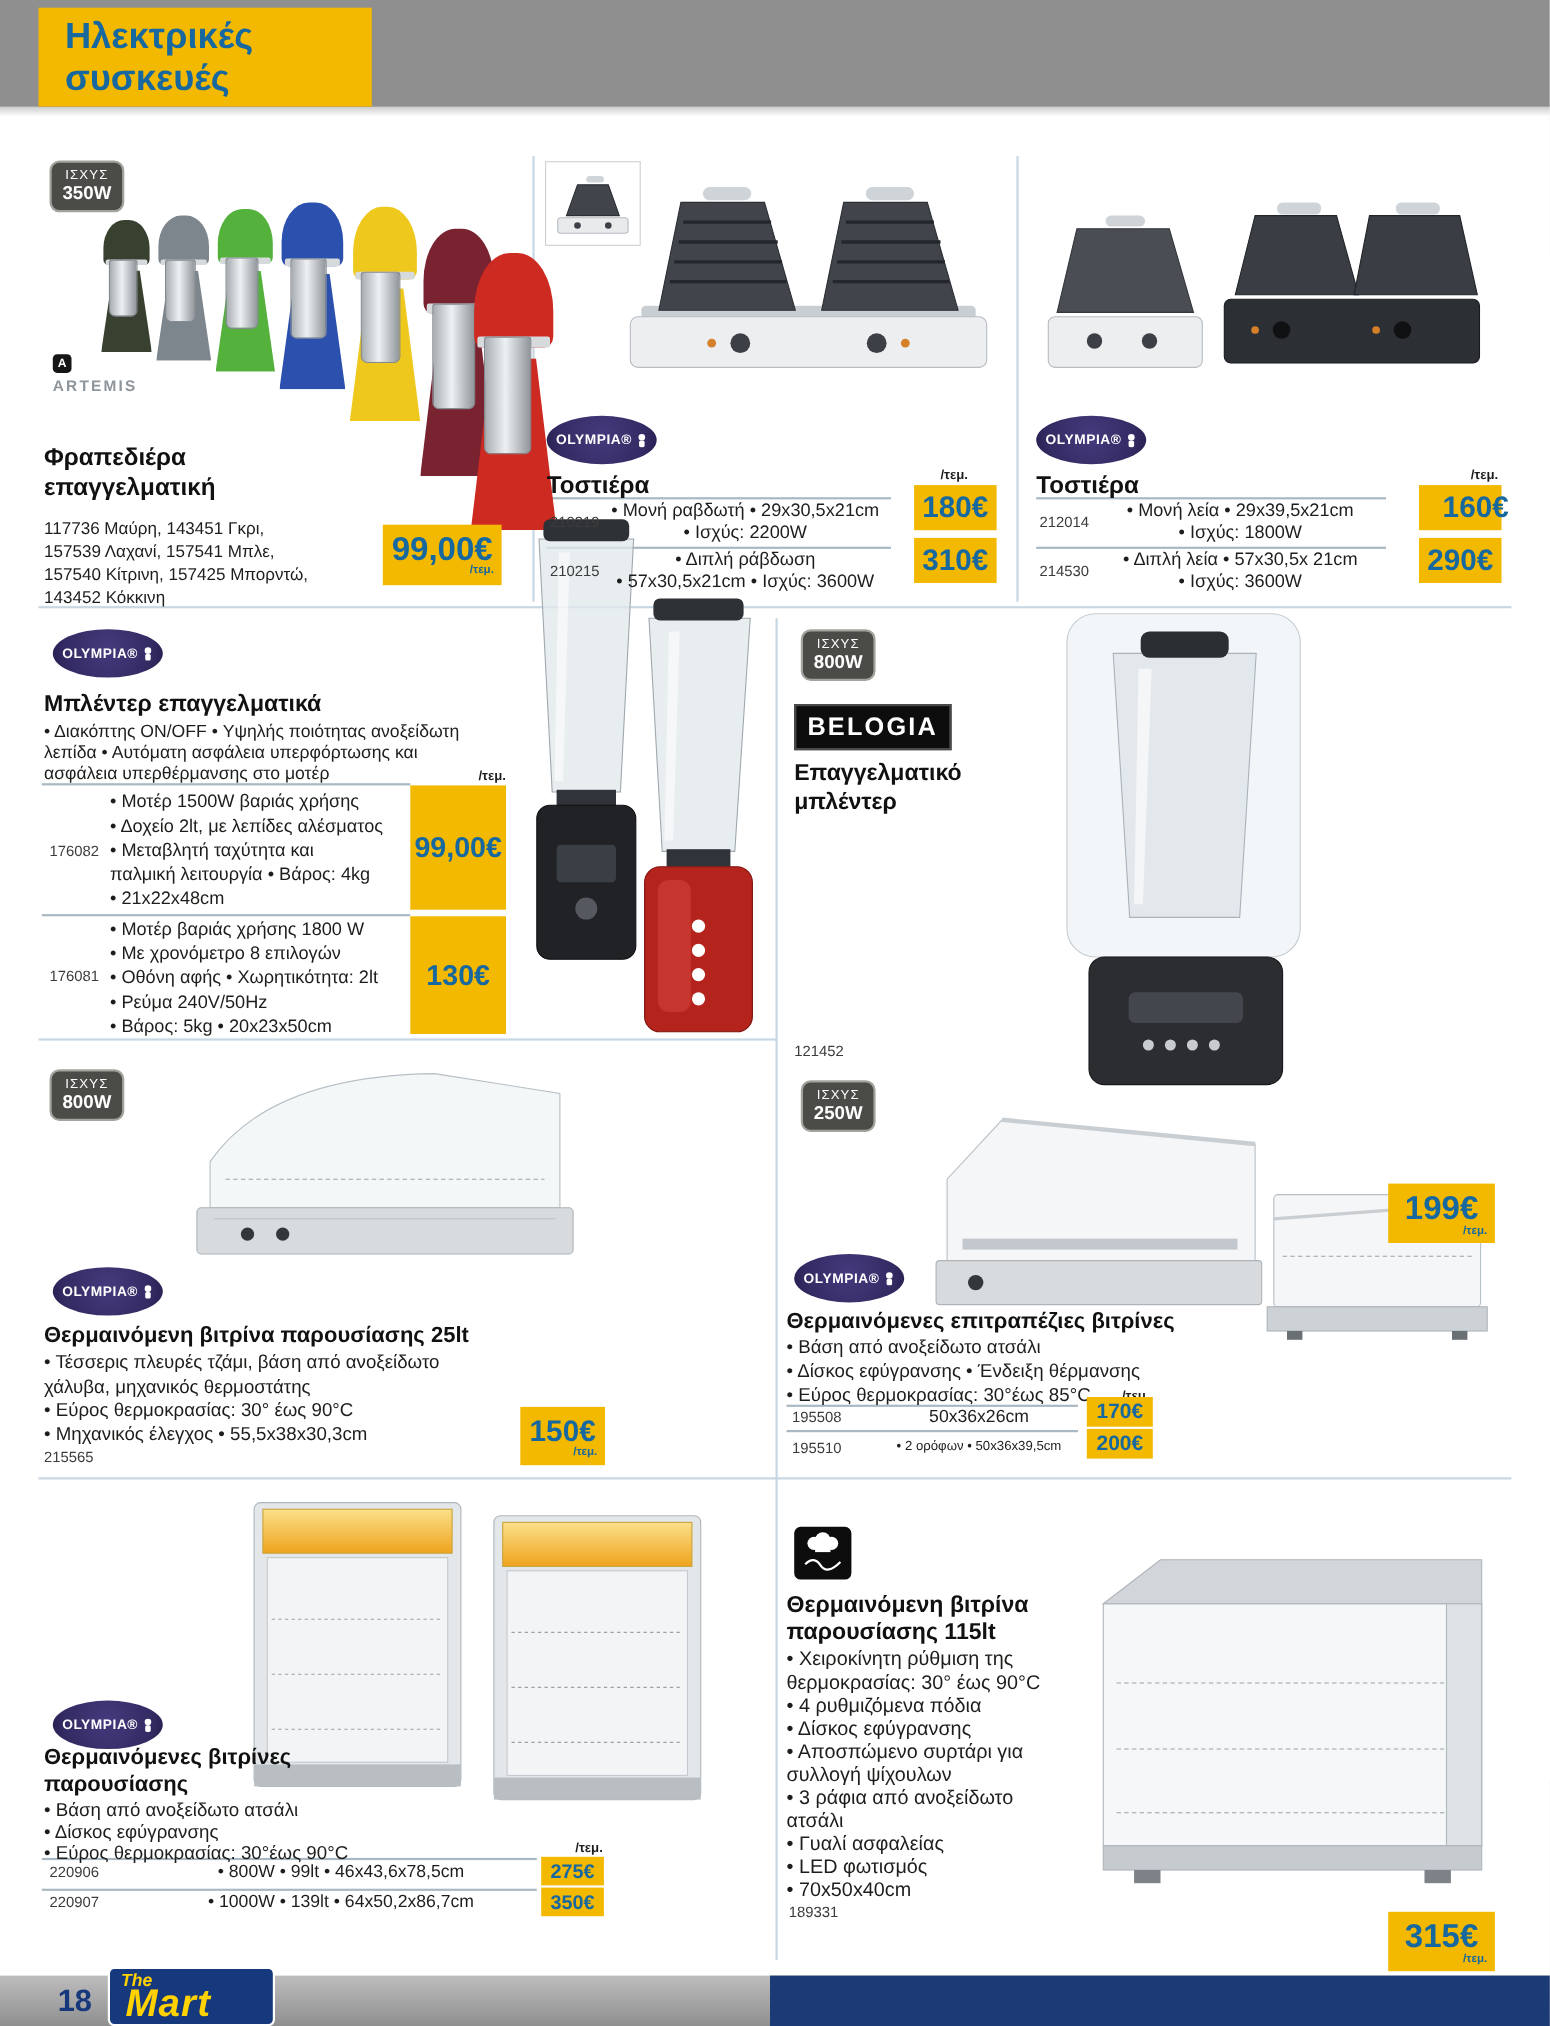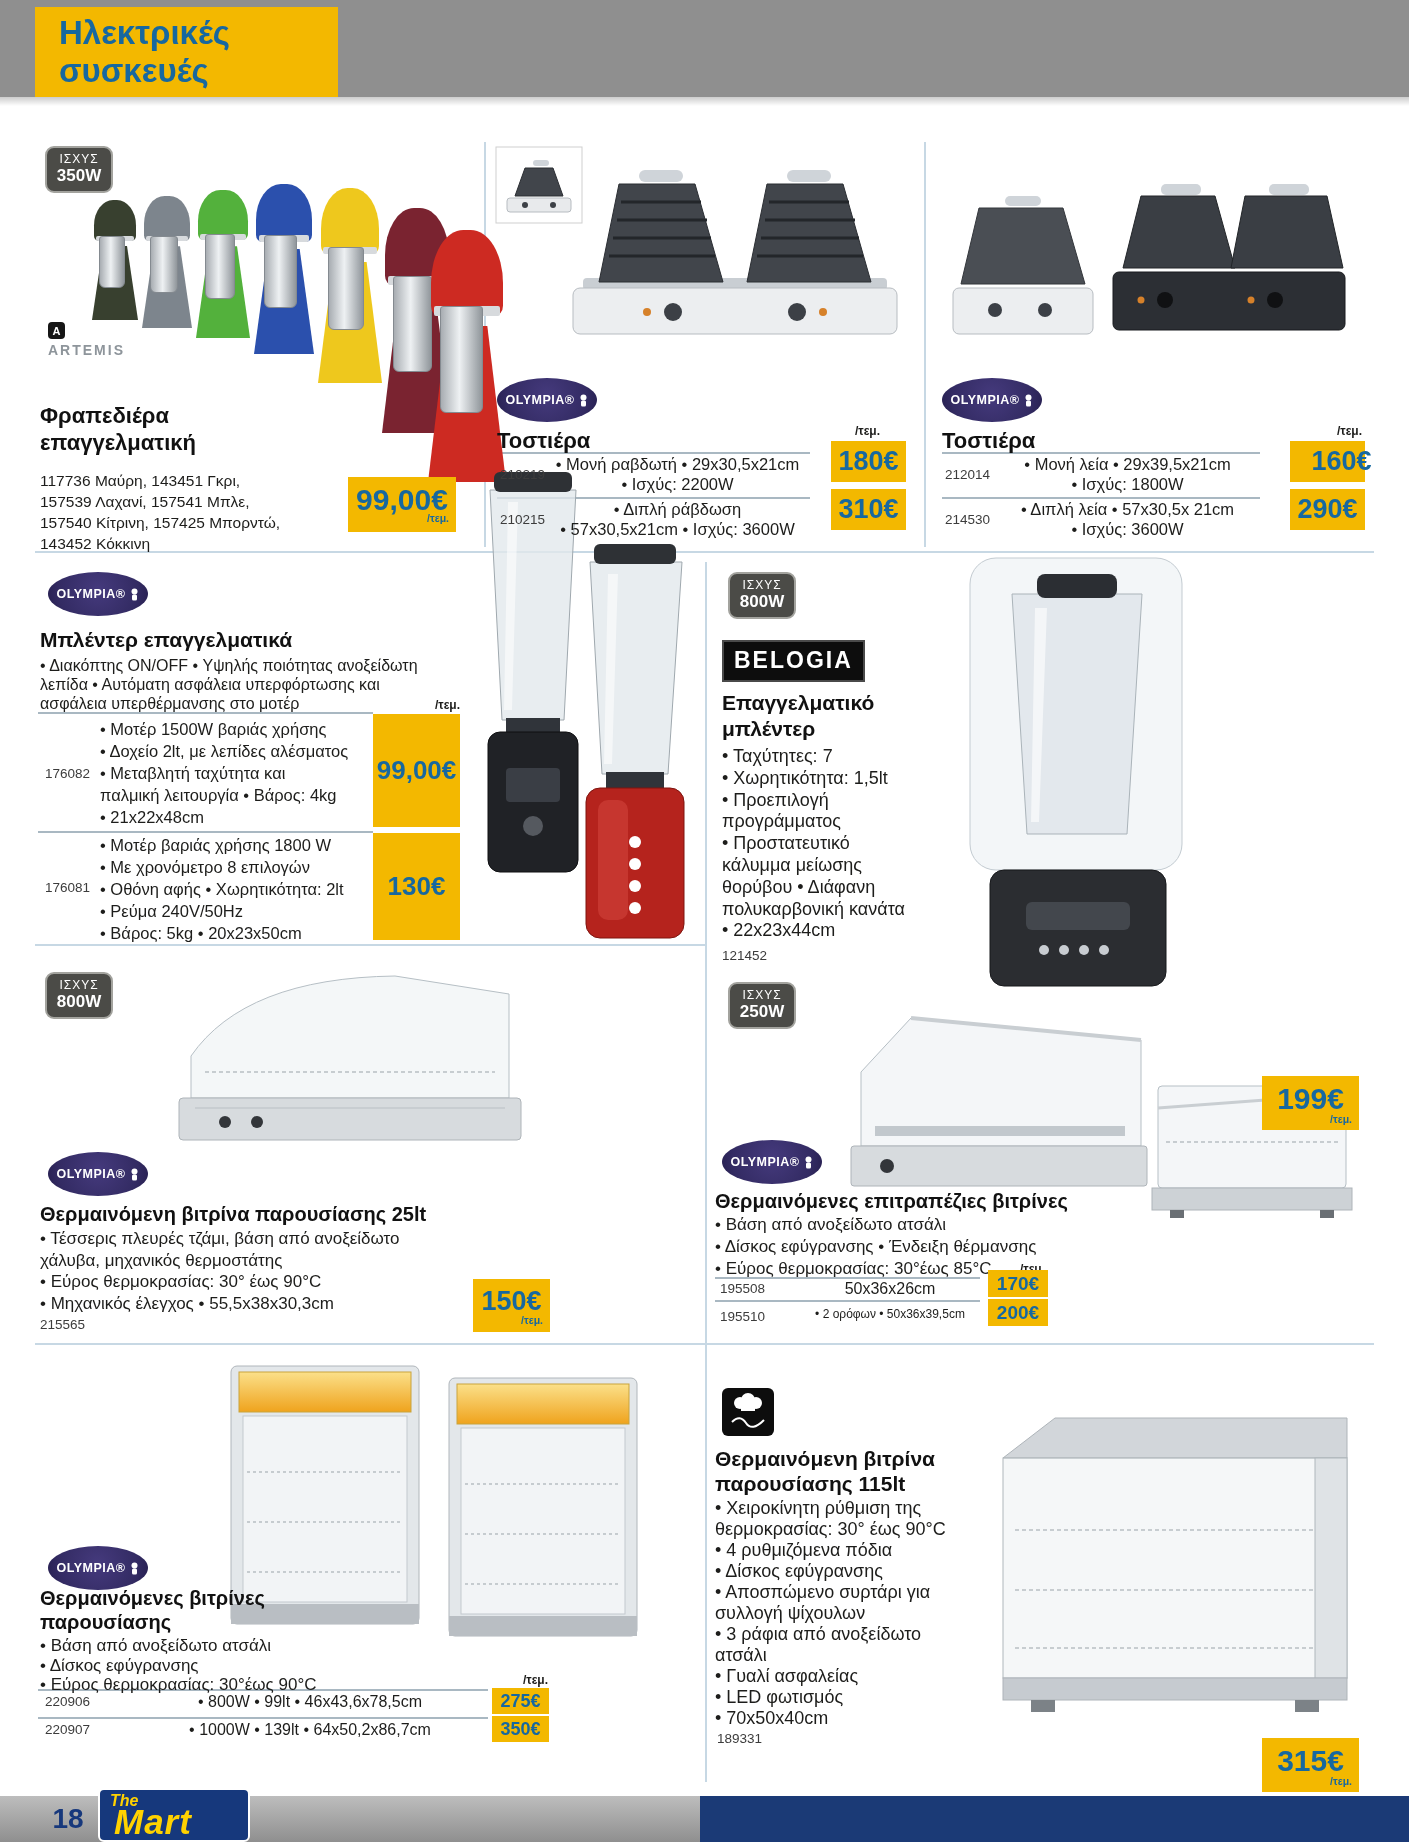--- a/index.html
+++ b/index.html
@@ -320,31 +320,20 @@
     <div class="l1">ΙΣΧΥΣ</div>
     <div class="l2">800W</div>
   </div>
   <div class="belogia" style="left:722px;top:640px;">
     <span>BELOGIA</span>
   </div>
   <div class="sec-title" style="left:722px;top:690px;font-size:21px;line-height:26px;">
     <div>Επαγγελματικό</div>
     <div>μπλέντερ</div>
   </div>
-  <div class="bullets" style="left:722px;top:746px;font-size:18px;line-height:21.8px;">
-      <div>• Ταχύτητες: 7</div>
-      <div>• Χωρητικότητα: 1,5lt</div>
-      <div>• Προεπιλογή</div>
-      <div>προγράμματος</div>
-      <div>• Προστατευτικό</div>
-      <div>κάλυμμα μείωσης</div>
-      <div>θορύβου • Διάφανη</div>
-      <div>πολυκαρβονική κανάτα</div>
-      <div>• 22x23x44cm</div>
-    </div>
   <div class="code" style="left:722px;top:948px;">121452</div>
   <svg class="img" style="left:940px;top:552px;" width="290" height="440" viewBox="0 0 290 440">
     <rect x="30" y="6" width="212" height="312" rx="26" fill="rgba(232,238,242,.5)" stroke="#c3cbd1"></rect>
     <path d="M72,42 L202,42 L187,282 L87,282 Z" fill="rgba(222,229,234,.8)" stroke="#aab3b9"></path>
     <rect x="97" y="22" width="80" height="24" rx="8" fill="#2b2e33"></rect>
     <path d="M95,56 L107,56 L99,270 L91,270 Z" fill="rgba(255,255,255,.6)"></path>
     <rect x="50" y="318" width="176" height="116" rx="14" fill="#2b2d31" stroke="#17181b"></rect>
     <rect x="86" y="350" width="104" height="28" rx="6" fill="#43474d"></rect>
     <circle cx="104" cy="398" r="5" fill="#c8ccd1"></circle>
       <circle cx="124" cy="398" r="5" fill="#c8ccd1"></circle>

